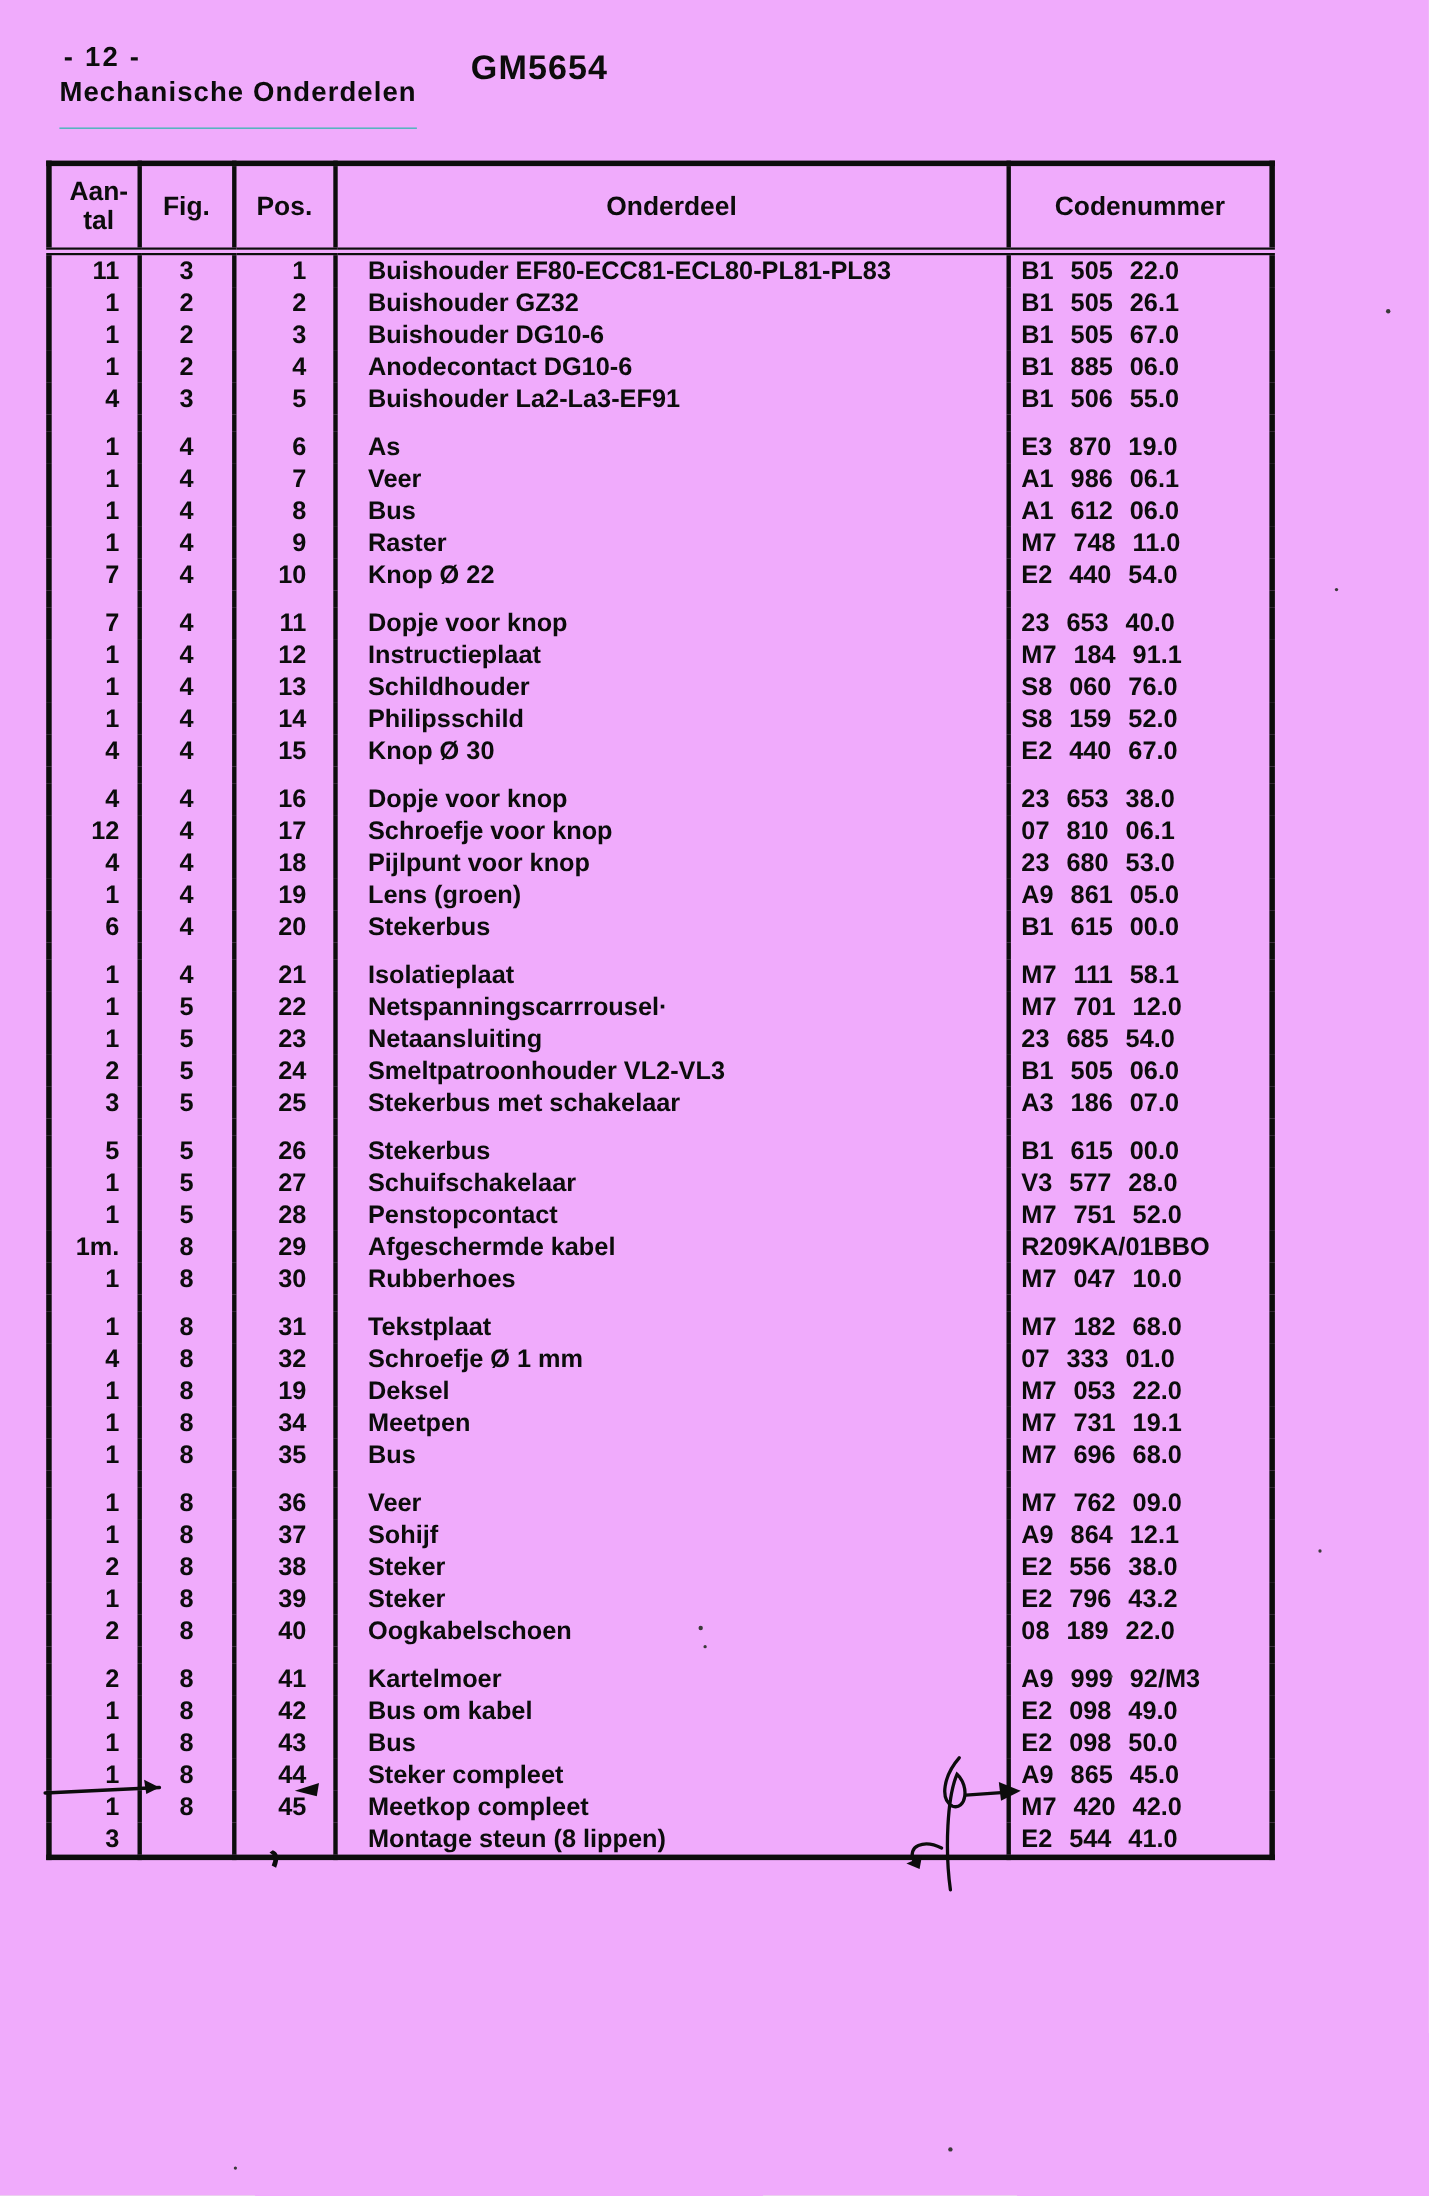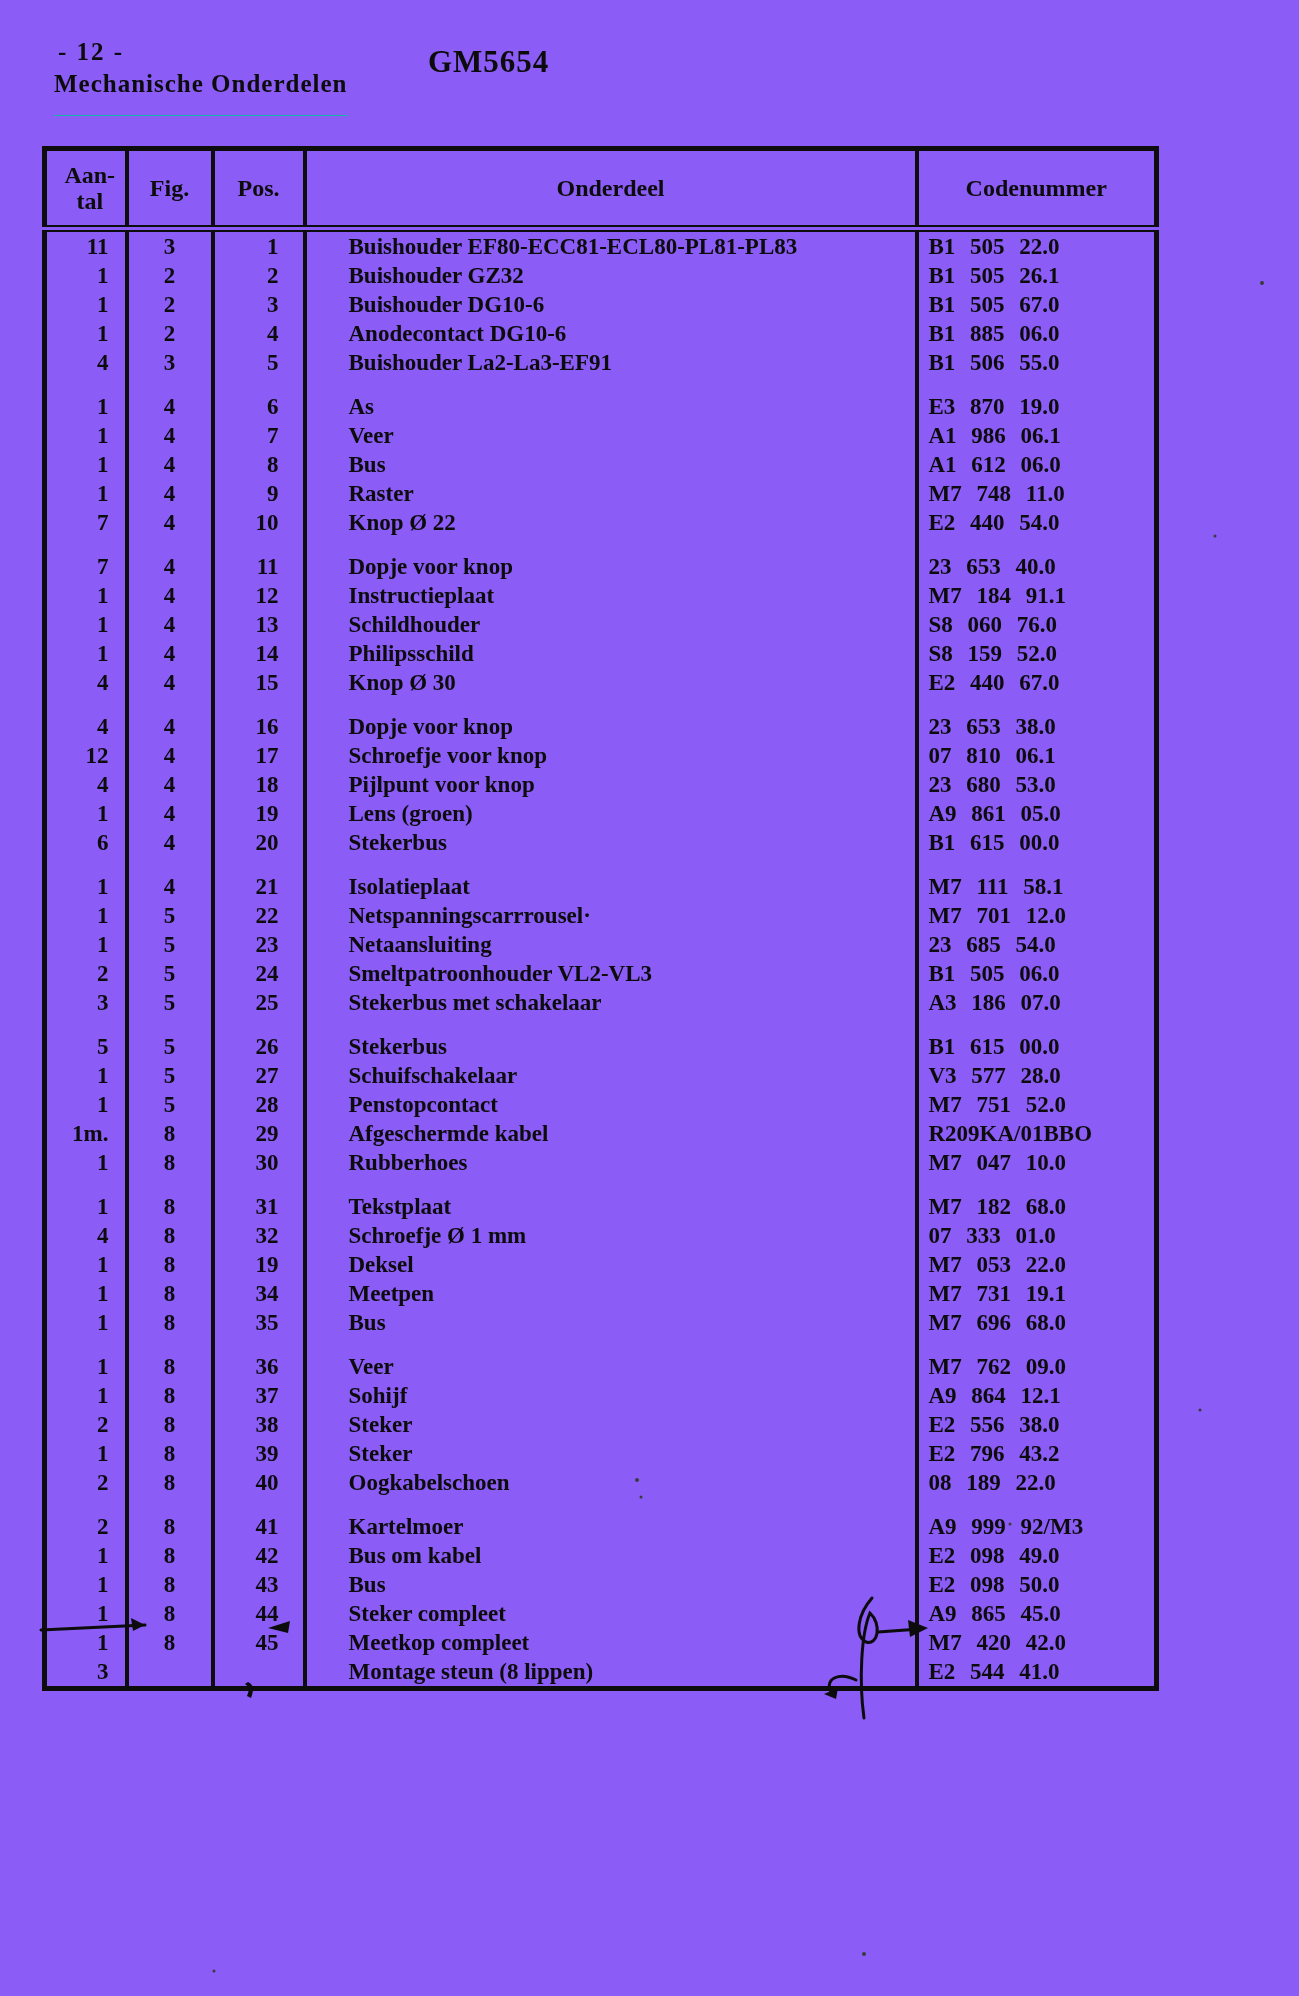--- a/index.html
+++ b/index.html
@@ -1,20 +1,20 @@
 <!DOCTYPE html>
 <html><head>
 <meta charset="utf-8">
 <style>
   html,body{margin:0;padding:0;background:#e8e8e6;}
   .page{
     position:relative;
     width:1299px;height:1996px;
-    background:#8b5cf6;
-    font-family:Liberation Serif, serif;
+    background:#f0abfc;
+    font-family:Liberation Sans, sans-serif;
     color:#0c0c0c;
     overflow:hidden;
   }
   .page-number{
     position:absolute;left:58px;top:38px;
     font-size:25px;font-weight:bold;letter-spacing:2px;
   }
   .doc-number{
     position:absolute;left:428px;top:44px;
     font-size:31px;font-weight:bold;letter-spacing:1px;
@@ -47,21 +47,21 @@
   th.fig,th.pos,th.part,th.code{text-align:center;}
   tbody td{
     height:29px;line-height:29px;
     font-size:23px;font-weight:bold;
     border-left:4px solid #0d0d0d;
     padding:0;white-space:nowrap;
   }
   td.qty{text-align:right;padding-right:16px;}
   td.fig{text-align:center;}
   td.pos{text-align:right;padding-right:24px;}
-  td.part{padding-left:42px;}
+  td.part{padding-left:28px;}
   td.code{padding-left:10px;word-spacing:9px;}
   tr.gap td{height:15px;line-height:15px;font-size:4px;}
   svg.pen{position:absolute;left:0;top:0;pointer-events:none;}
 </style>
 </head>
 <body>
 
 <div class="page">
 
   <div class="page-number">- 12 -</div>

